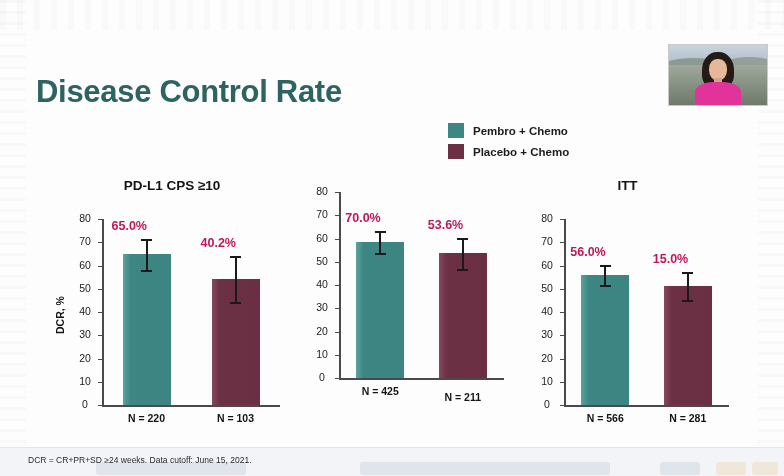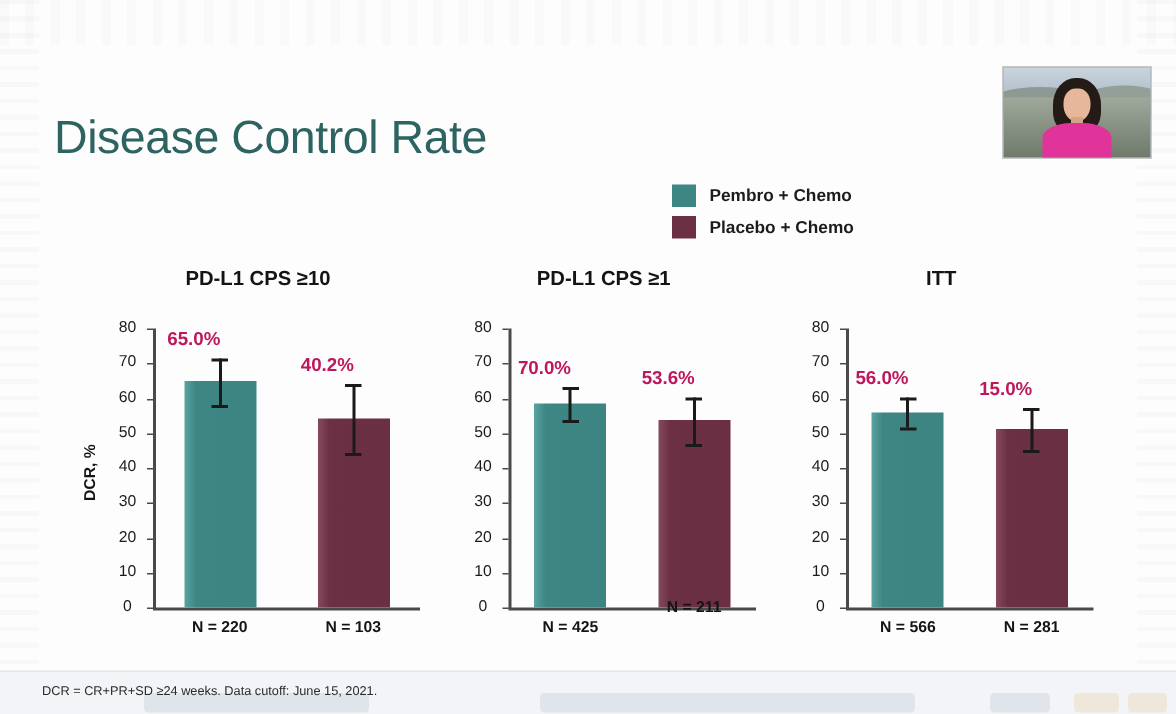--- a/index.html
+++ b/index.html
@@ -29,21 +29,21 @@
     background:repeating-linear-gradient(
       to right,
       rgba(0,0,0,0.030) 0px, rgba(0,0,0,0.030) 6px,
       rgba(0,0,0,0) 6px, rgba(0,0,0,0) 17px);
     opacity:.5;pointer-events:none;
   }
 
   
   #title{
     position:absolute;left:36px;top:74px;
-    font-size:31px;font-weight:normal;letter-spacing:-0.3px;
+    font-size:31px;font-weight:bold;letter-spacing:-0.3px;
     color:#2d6360;white-space:nowrap;
   }
 
   
   #webcam{
     position:absolute;left:668px;top:44px;width:98px;height:60px;
     border:1px solid #c9c9c9;overflow:hidden;background:#8fa6b4;
   }
   #webcam .sky{position:absolute;left:0;top:0;width:100%;height:40%;
     background:linear-gradient(to bottom,#c9d4dd,#aab9c6);}
@@ -179,21 +179,20 @@
           <div class="n-label" style="left: 53.5px; top: 207px; width: 70px;">N = 220</div>
           <div class="bar bar-maroon" style="left: 153.5px; top: 73.52px; width: 48px; height: 126.48px;"></div>
           <div class="errbar" style="left: 176.5px; top: 50.735px; height: 46.5px;"></div>
           <div class="errcap" style="left: 172px; top: 50.735px;"></div>
           <div class="errcap" style="left: 172px; top: 97.235px;"></div>
           <div class="bar-value" style="left: 142.5px; top: 30.735px; width: 70px;">40.2%</div>
           <div class="n-label" style="left: 142.5px; top: 207px; width: 70px;">N = 103</div>
         </div>
       </div>
       <div class="panel" style="left: 295px; width: 215px;">
-        <div class="panel-title">PD-L1 CPS ≥1</div>
         <div class="plot-wrap">
           <div class="ytick" style="left: 16px; top: 194px;">0</div>
           <div class="ytick-mark" style="left: 40px; top: 200px;"></div>
           <div class="ytick" style="left: 16px; top: 170.75px;">10</div>
           <div class="ytick-mark" style="left: 40px; top: 176.75px;"></div>
           <div class="ytick" style="left: 16px; top: 147.5px;">20</div>
           <div class="ytick-mark" style="left: 40px; top: 153.5px;"></div>
           <div class="ytick" style="left: 16px; top: 124.25px;">30</div>
           <div class="ytick-mark" style="left: 40px; top: 130.25px;"></div>
           <div class="ytick" style="left: 16px; top: 101px;">40</div>
@@ -212,21 +211,21 @@
           <div class="errbar" style="left: 84.25px; top: 52.8275px; height: 22.0875px;"></div>
           <div class="errcap" style="left: 79.75px; top: 52.8275px;"></div>
           <div class="errcap" style="left: 79.75px; top: 74.915px;"></div>
           <div class="bar-value" style="left: 50.25px; top: 32.8275px; width: 70px;">70.0%</div>
           <div class="n-label" style="left: 50.25px; top: 207px; width: 70px;">N = 425</div>
           <div class="bar bar-maroon" style="left: 143.75px; top: 75.38px; width: 48px; height: 124.62px;"></div>
           <div class="errbar" style="left: 166.75px; top: 59.57px; height: 31.8525px;"></div>
           <div class="errcap" style="left: 162.25px; top: 59.57px;"></div>
           <div class="errcap" style="left: 162.25px; top: 91.4225px;"></div>
           <div class="bar-value" style="left: 132.75px; top: 39.57px; width: 70px;">53.6%</div>
-          <div class="n-label" style="left: 132.75px; top: 194px; width: 70px;">N = 211</div>
+          <div class="n-label" style="left: 132.75px; top: 213px; width: 70px;">N = 211</div>
         </div>
       </div>
       <div class="panel" style="left: 520px; width: 215px;">
         <div class="panel-title">ITT</div>
         <div class="plot-wrap">
           <div class="ytick" style="left: 16px; top: 194px;">0</div>
           <div class="ytick-mark" style="left: 40px; top: 200px;"></div>
           <div class="ytick" style="left: 16px; top: 170.75px;">10</div>
           <div class="ytick-mark" style="left: 40px; top: 176.75px;"></div>
           <div class="ytick" style="left: 16px; top: 147.5px;">20</div>

